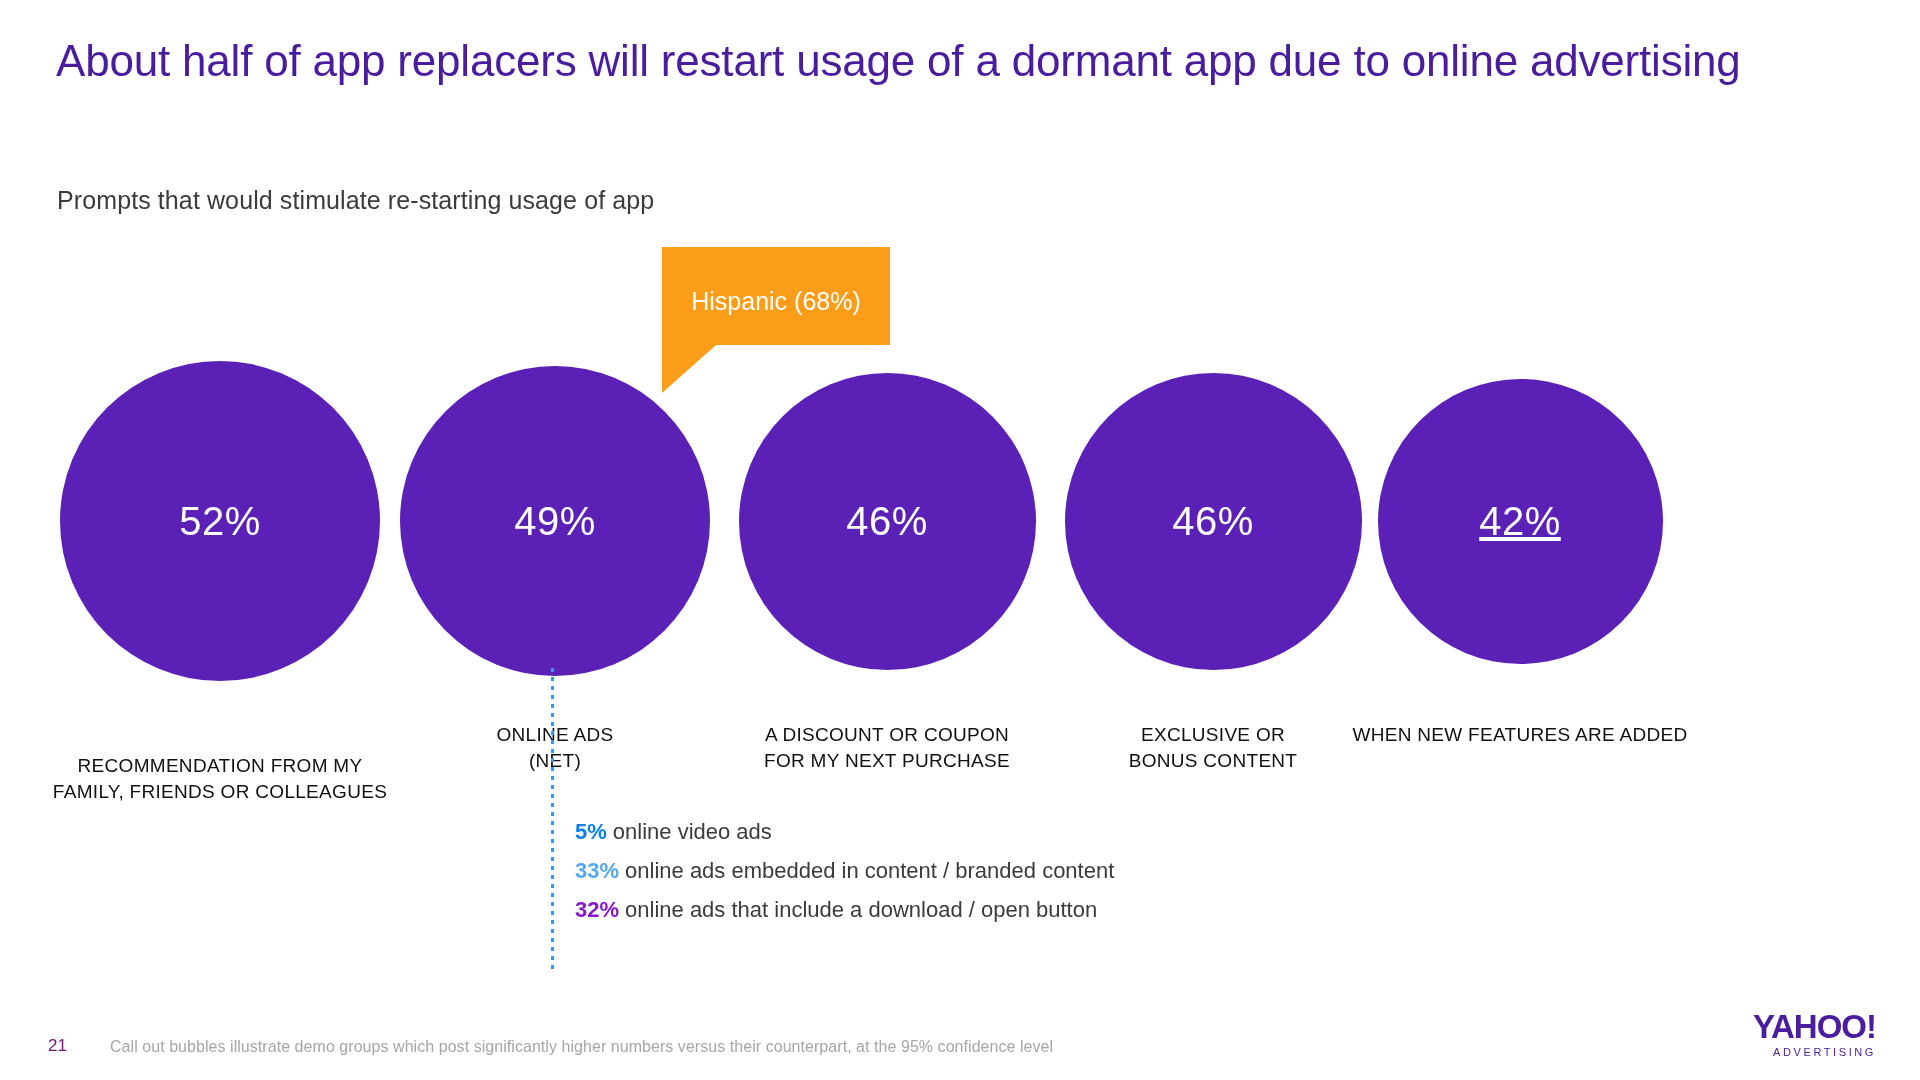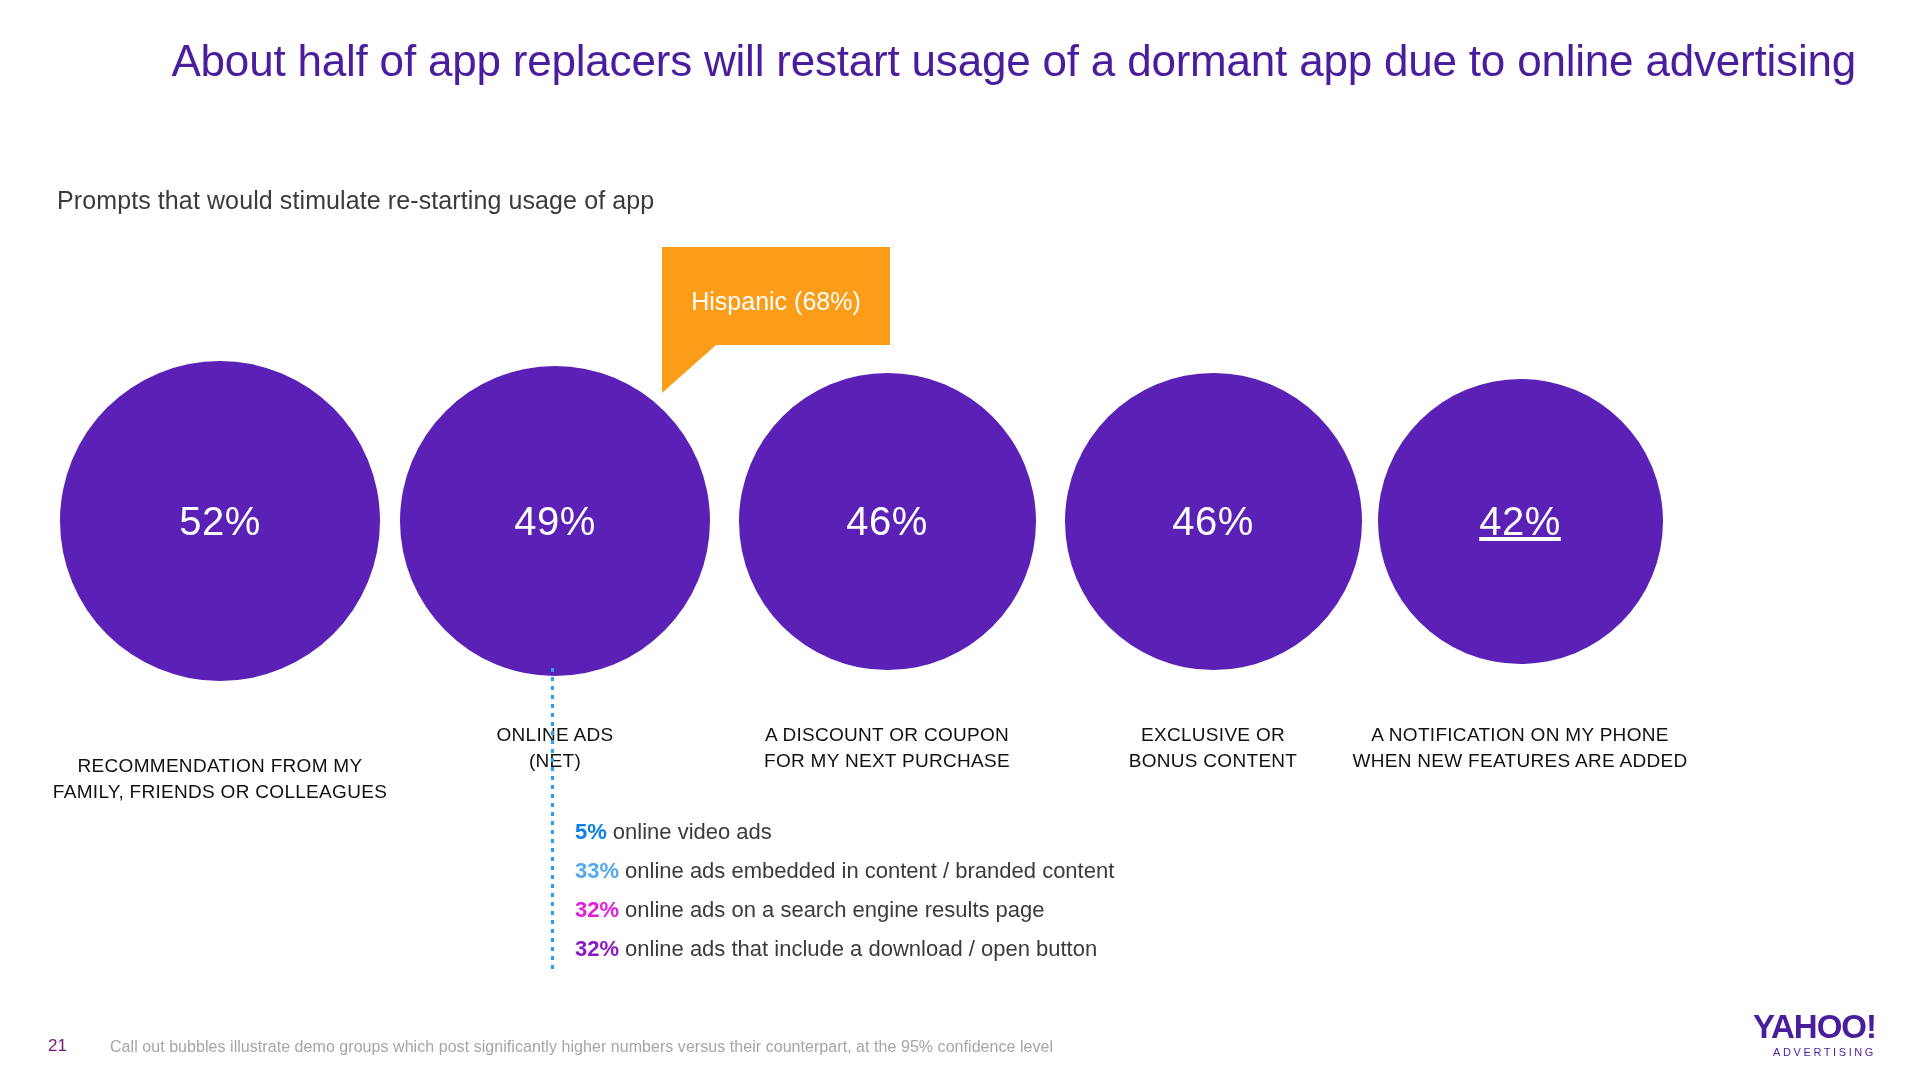--- a/index.html
+++ b/index.html
@@ -20,21 +20,20 @@
   #slide-title {
     position: absolute;
     left: 56px;
     top: 34px;
     width: 1800px;
     font-size: 44px;
     line-height: 1.22;
     font-weight: 400;
     color: #4a1d9e;
     letter-spacing: -0.2px;
-    text-align: right;
   }
   #slide-subtitle {
     position: absolute;
     left: 57px;
     top: 186px;
     font-size: 25px;
     font-weight: 400;
     color: #3b3b3b;
     letter-spacing: 0.1px;
   }
@@ -239,37 +238,33 @@
   <div>A DISCOUNT OR COUPON</div>
   <div>FOR MY NEXT PURCHASE</div>
 </div>
 
 <div class="bubble-label" style="left:1013px;top:722px;">
   <div>EXCLUSIVE OR</div>
   <div>BONUS CONTENT</div>
 </div>
 
 <div class="bubble-label" style="left:1320px;top:722px;">
-  <div>A NOTIFICATION ON MY PHONE</div>
   <div>WHEN NEW FEATURES ARE ADDED</div>
 </div>
 
 <div id="connector-line"></div>
 
 <div id="breakdown">
   <div class="breakdown-row">
     <span class="breakdown-pct" style="color:#0b7fe8;">5%</span><span>online video ads</span>
   </div>
   <div class="breakdown-row">
     <span class="breakdown-pct" style="color:#54a8f0;">33%</span><span>online ads embedded in content / branded content</span>
   </div>
   <div class="breakdown-row">
-    <span class="breakdown-pct" style="color:#e01ee0;">32%</span><span>online ads on a search engine results page</span>
-  </div>
-  <div class="breakdown-row">
     <span class="breakdown-pct" style="color:#8819c8;">32%</span><span>online ads that include a download / open button</span>
   </div>
 </div>
 
 <div id="page-number">21</div>
 <div id="footnote">Call out bubbles illustrate demo groups which post significantly higher numbers versus their counterpart, at the 95% confidence level</div>
 
 <div id="yahoo-logo">
   <div class="yahoo-word">YAHOO!</div>
   <div class="yahoo-sub">ADVERTISING</div>

